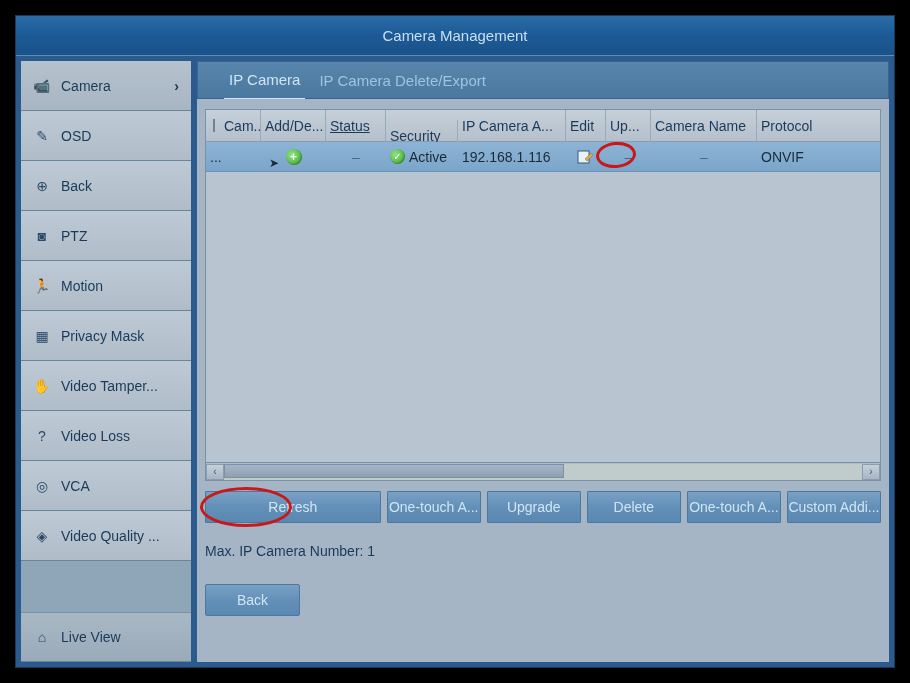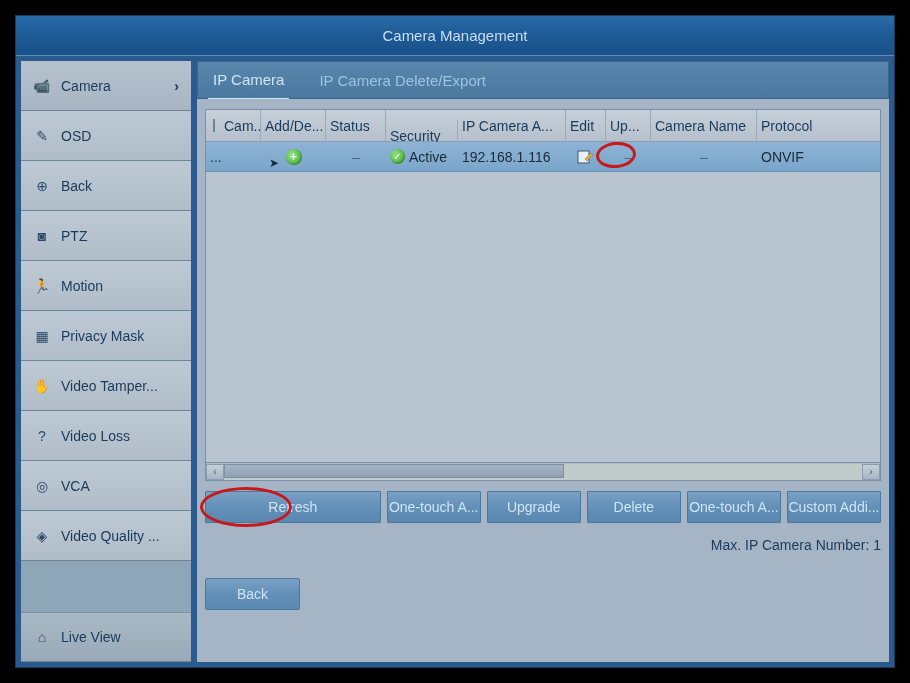--- a/index.html
+++ b/index.html
@@ -10,33 +10,33 @@
     .content-area { display: flex; height: calc(100% - 40px); }
     .sidebar { width: 170px; background: #8fa5b8; display: flex; flex-direction: column; margin: 5px 3px 5px 5px; }
     .sidebar-spacer { flex: 1; background: #8fa5b8; }
     .sidebar-item { height: 50px; display: flex; align-items: center; padding: 0 12px; border-bottom: 1px solid #6a8598; color: #1a3a5a; font-size: 14px; background: linear-gradient(180deg, #bdc9d4 0%, #b0bcc8 100%); cursor: pointer; gap: 10px; }
     .sidebar-item.active { background: linear-gradient(180deg, #b5c2ce 0%, #a8b5c2 100%); }
     .sidebar-item .chevron { margin-left: auto; color: #1a3a5a; font-weight: bold; }
     .sidebar-item.live-view { border-top: 1px solid #7a92a5; background: linear-gradient(180deg, #a8b8c5 0%, #9baab8 100%); }
     .sb-icon { width: 18px; height: 18px; display: inline-flex; align-items: center; justify-content: center; font-size: 14px; color: #2a4a6a; }
     
     .main-panel { flex: 1; display: flex; flex-direction: column; margin: 5px 5px 5px 3px; }
-    .tab-bar { height: 38px; background: linear-gradient(180deg, #5885ac 0%, #4b789f 100%); display: flex; align-items: center; padding: 0 10px; gap: 25px; border: 1px solid #3a6590; }
+    .tab-bar { height: 38px; background: linear-gradient(180deg, #5885ac 0%, #4b789f 100%); display: flex; align-items: center; padding: 0 26px; gap: 9px; border: 1px solid #3a6590; }
     .tab { color: #9ec4e0; font-size: 15px; padding: 10px 5px; cursor: pointer; }
     .tab.active { color: #cfe5f5; border-bottom: 2px solid #cfe5f5; }
     
     .content-body { flex: 1; background: #a5b5c5; padding: 10px 8px 8px 8px; display: flex; flex-direction: column; }
     
     .table-container { background: #b8c5d1; border: 1px solid #7a92a5; position: relative; }
     .table-header { display: flex; height: 32px; background: linear-gradient(180deg, #c5d0da 0%, #b5c0cc 100%); align-items: center; border-bottom: 1px solid #8a9db0; }
     .th { font-size: 14px; color: #1a3a5a; padding: 0 4px; border-right: 1px solid #98abb8; height: 100%; display: flex; align-items: center; white-space: nowrap; overflow: hidden; }
     .th-cam { width: 55px; display: flex; gap: 9px; align-items: center; }
     .chk { width: 13px; height: 13px; border: 1px solid #6a8598; background: #dae5ee; margin-left: 3px; }
     .th-add { width: 65px; }
-    .th-status { width: 60px; }
+    .th-status { width: 60px; text-decoration: underline; }
     .th-security { width: 72px; margin-top: 20px; }
     .th-ipaddr { width: 108px; }
     .th-edit { width: 40px; }
     .th-up { width: 45px; }
     .th-name { width: 106px; }
     .th-proto { flex: 1; border-right: none; }
     
     .table-body { height: 320px; background: #b8c5d1; }
     .table-row { display: flex; height: 30px; align-items: center; background: linear-gradient(180deg, #8db4d5 0%, #7aa5ca 100%); border-bottom: 1px solid #6a92b8; }
     .td { font-size: 14px; color: #1a2a3a; padding: 0 4px; height: 100%; display: flex; align-items: center; white-space: nowrap; overflow: hidden; }
@@ -58,21 +58,21 @@
     
     .hscroll { height: 18px; background: #b0bdc8; border: 1px solid #7a92a5; border-top: none; display: flex; align-items: center; }
     .hscroll-btn { width: 18px; height: 16px; background: linear-gradient(180deg, #c5d0da, #a8b5c2); border: 1px solid #8a9db0; display: flex; align-items: center; justify-content: center; font-size: 10px; color: #3a5a7a; cursor: pointer; }
     .hscroll-track { flex: 1; height: 16px; background: #c0ccca; display: flex; }
     .hscroll-thumb { width: 340px; height: 14px; background: linear-gradient(180deg, #a5b5c5, #8fa0b0); border: 1px solid #7a92a5; margin-left: 0; }
     
     .button-row { display: flex; gap: 6px; margin-top: 10px; position: relative; }
     .dvr-btn { flex: 1; height: 32px; background: linear-gradient(180deg, #7aa0c5 0%, #6390b8 50%, #5a88b0 100%); border: 1px solid #4a789f; color: #cfe5f5; font-size: 14px; display: flex; align-items: center; justify-content: center; cursor: pointer; border-radius: 1px; white-space: nowrap; overflow: hidden; padding: 0 4px; }
     .dvr-btn:first-child { flex-basis: 100px; flex-grow: 0.9; }
     
-    .info-section { margin-top: 14px; text-align: right; }
+    .info-section { margin-top: 20px; }
     .info-line { color: #1a3a5a; font-size: 14px; margin-bottom: 25px; }
     .back-btn { width: 95px; height: 32px; background: linear-gradient(180deg, #7aa0c5 0%, #6390b8 50%, #5a88b0 100%); border: 1px solid #4a789f; color: #cfe5f5; font-size: 14px; display: flex; align-items: center; justify-content: center; cursor: pointer; border-radius: 2px; }
 
     .circle-anno1 { position: absolute; border: 3px solid #c8181a; border-radius: 50%; width: 40px; height: 26px; left: 390px; top: 0px; pointer-events: none; transform: rotate(-5deg); }
     .circle-anno2 { position: absolute; border: 3px solid #c8181a; border-radius: 50%; width: 92px; height: 40px; left: -5px; top: -4px; pointer-events: none; }
   </style>
 </head>
 <body>
 
 <div class="app-window">

